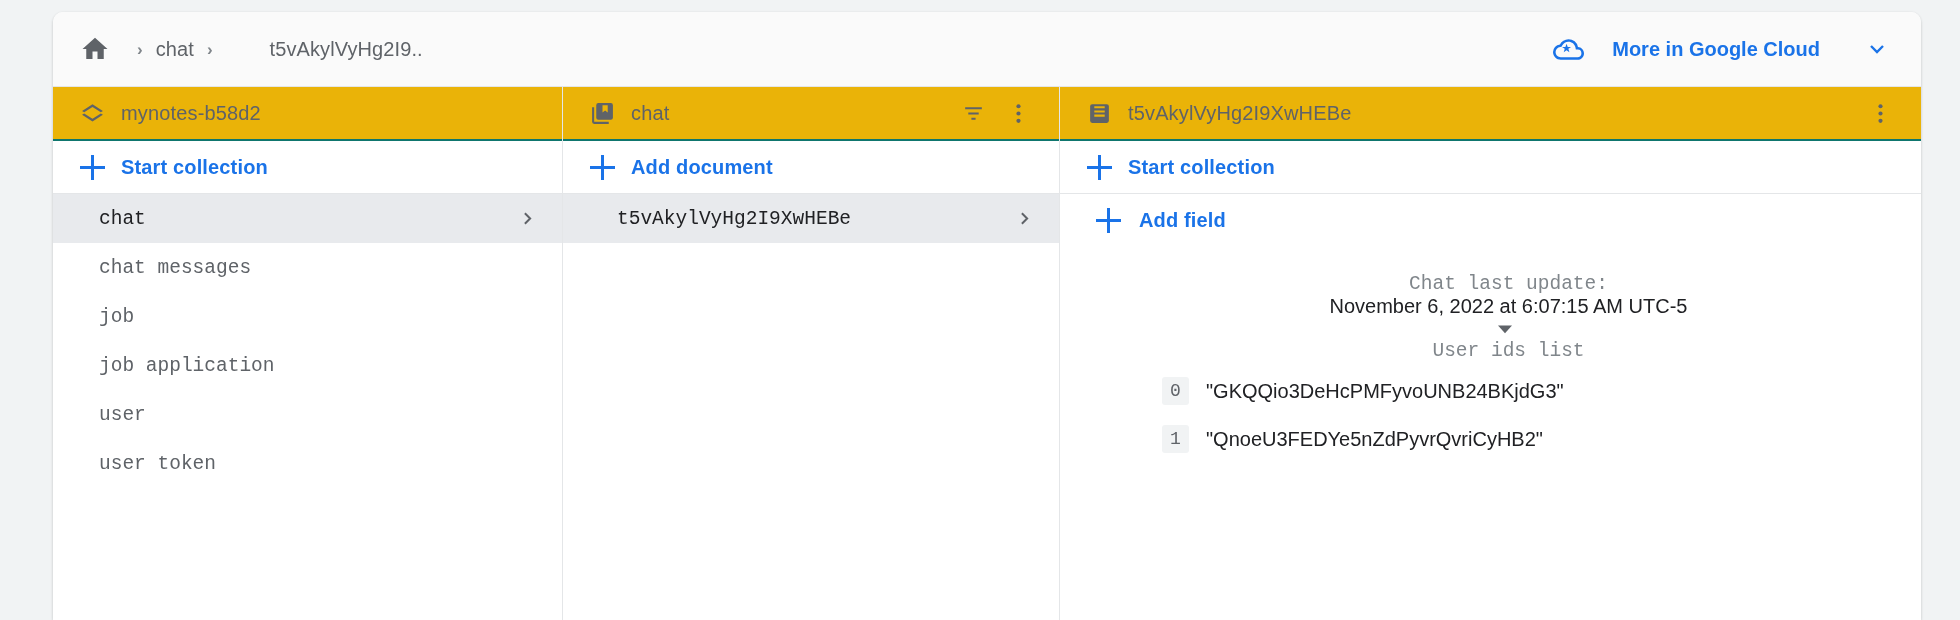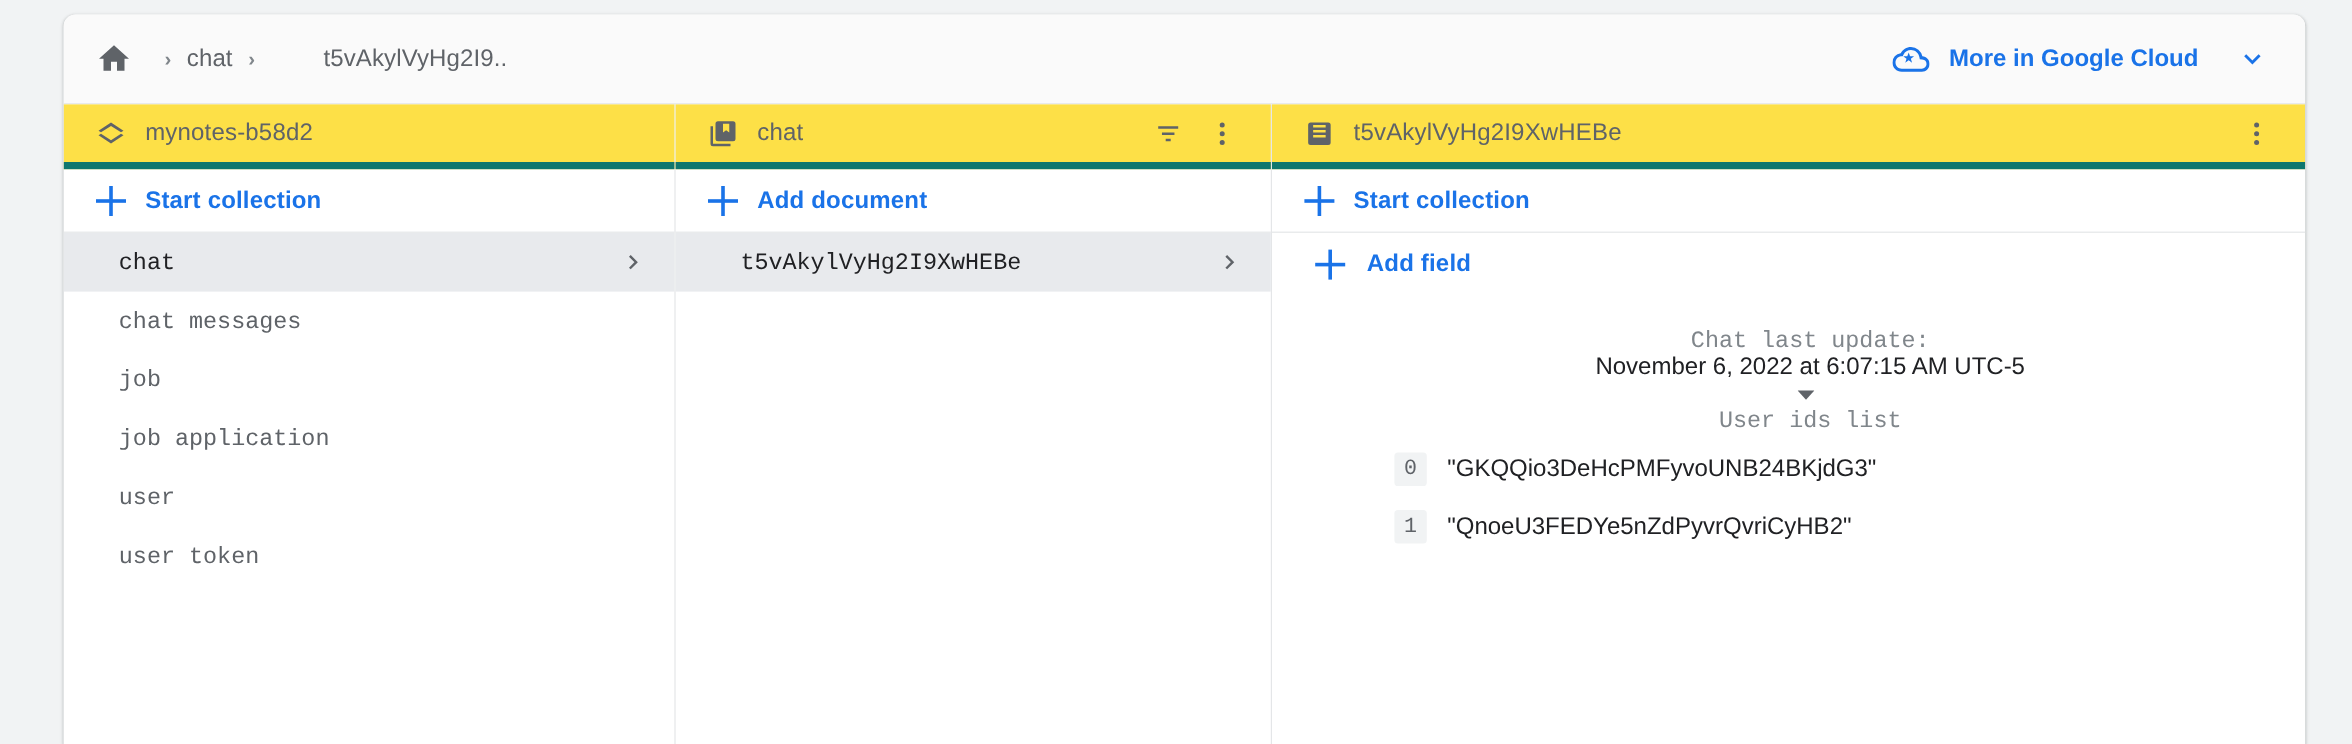--- a/index.html
+++ b/index.html
@@ -32,39 +32,39 @@
   .crumb-sep {
     color: #80868b; font-size: 17px; font-weight: 700;
     margin: 0 13px; line-height: 1; user-select: none;
   }
   .crumb-link {
     color: #5f6368; font-size: 20px; letter-spacing: .1px;
   }
   .crumb-link.current { color: #5f6368; margin-left: 44px; }
 
   .gcloud-btn {
-    display: flex; align-items: center; gap: 16px;
+    display: flex; align-items: center; gap: 28px;
     color: #1a73e8; font-size: 20px; font-weight: 700;
     white-space: nowrap;
   }
   .gcloud-btn svg.cloud { width: 31px; height: 31px; fill: #1a73e8; display:block; }
   .gcloud-btn .chev { margin-left: 17px; display:flex; }
   .gcloud-btn .chev svg { width: 24px; height: 24px; stroke: #1a73e8; fill: none; stroke-width: 2.4; }
 
   
   .panels { display: flex; height: 533px; }
   .panel { position: relative; height: 100%; }
   .panel.p1 { width: 510px; border-right: 1px solid #e4e6e8; }
   .panel.p2 { width: 497px; border-right: 1px solid #e4e6e8; }
   .panel.p3 { flex: 1; }
 
   .panel-head {
     height: 54px;
-    background: #fde047;
-    border-bottom: 6px solid #0f766e;
+    background: #eab308;
+    border-bottom: 2px solid #0f766e;
     display: flex; align-items: center;
     padding: 0 28px 0 27px;
   }
   .panel-head .ico { margin-right: 16px; display: flex; align-items: center; }
   .panel-head .ico svg { width: 25px; height: 25px; fill: #5f6368; display: block; }
   .panel-head .title {
     color: #5f6368; font-size: 20px; letter-spacing: .15px;
     flex: 1; overflow: hidden; text-overflow: ellipsis; white-space: nowrap;
   }
   .head-actions { display: flex; align-items: center; gap: 20px; }

